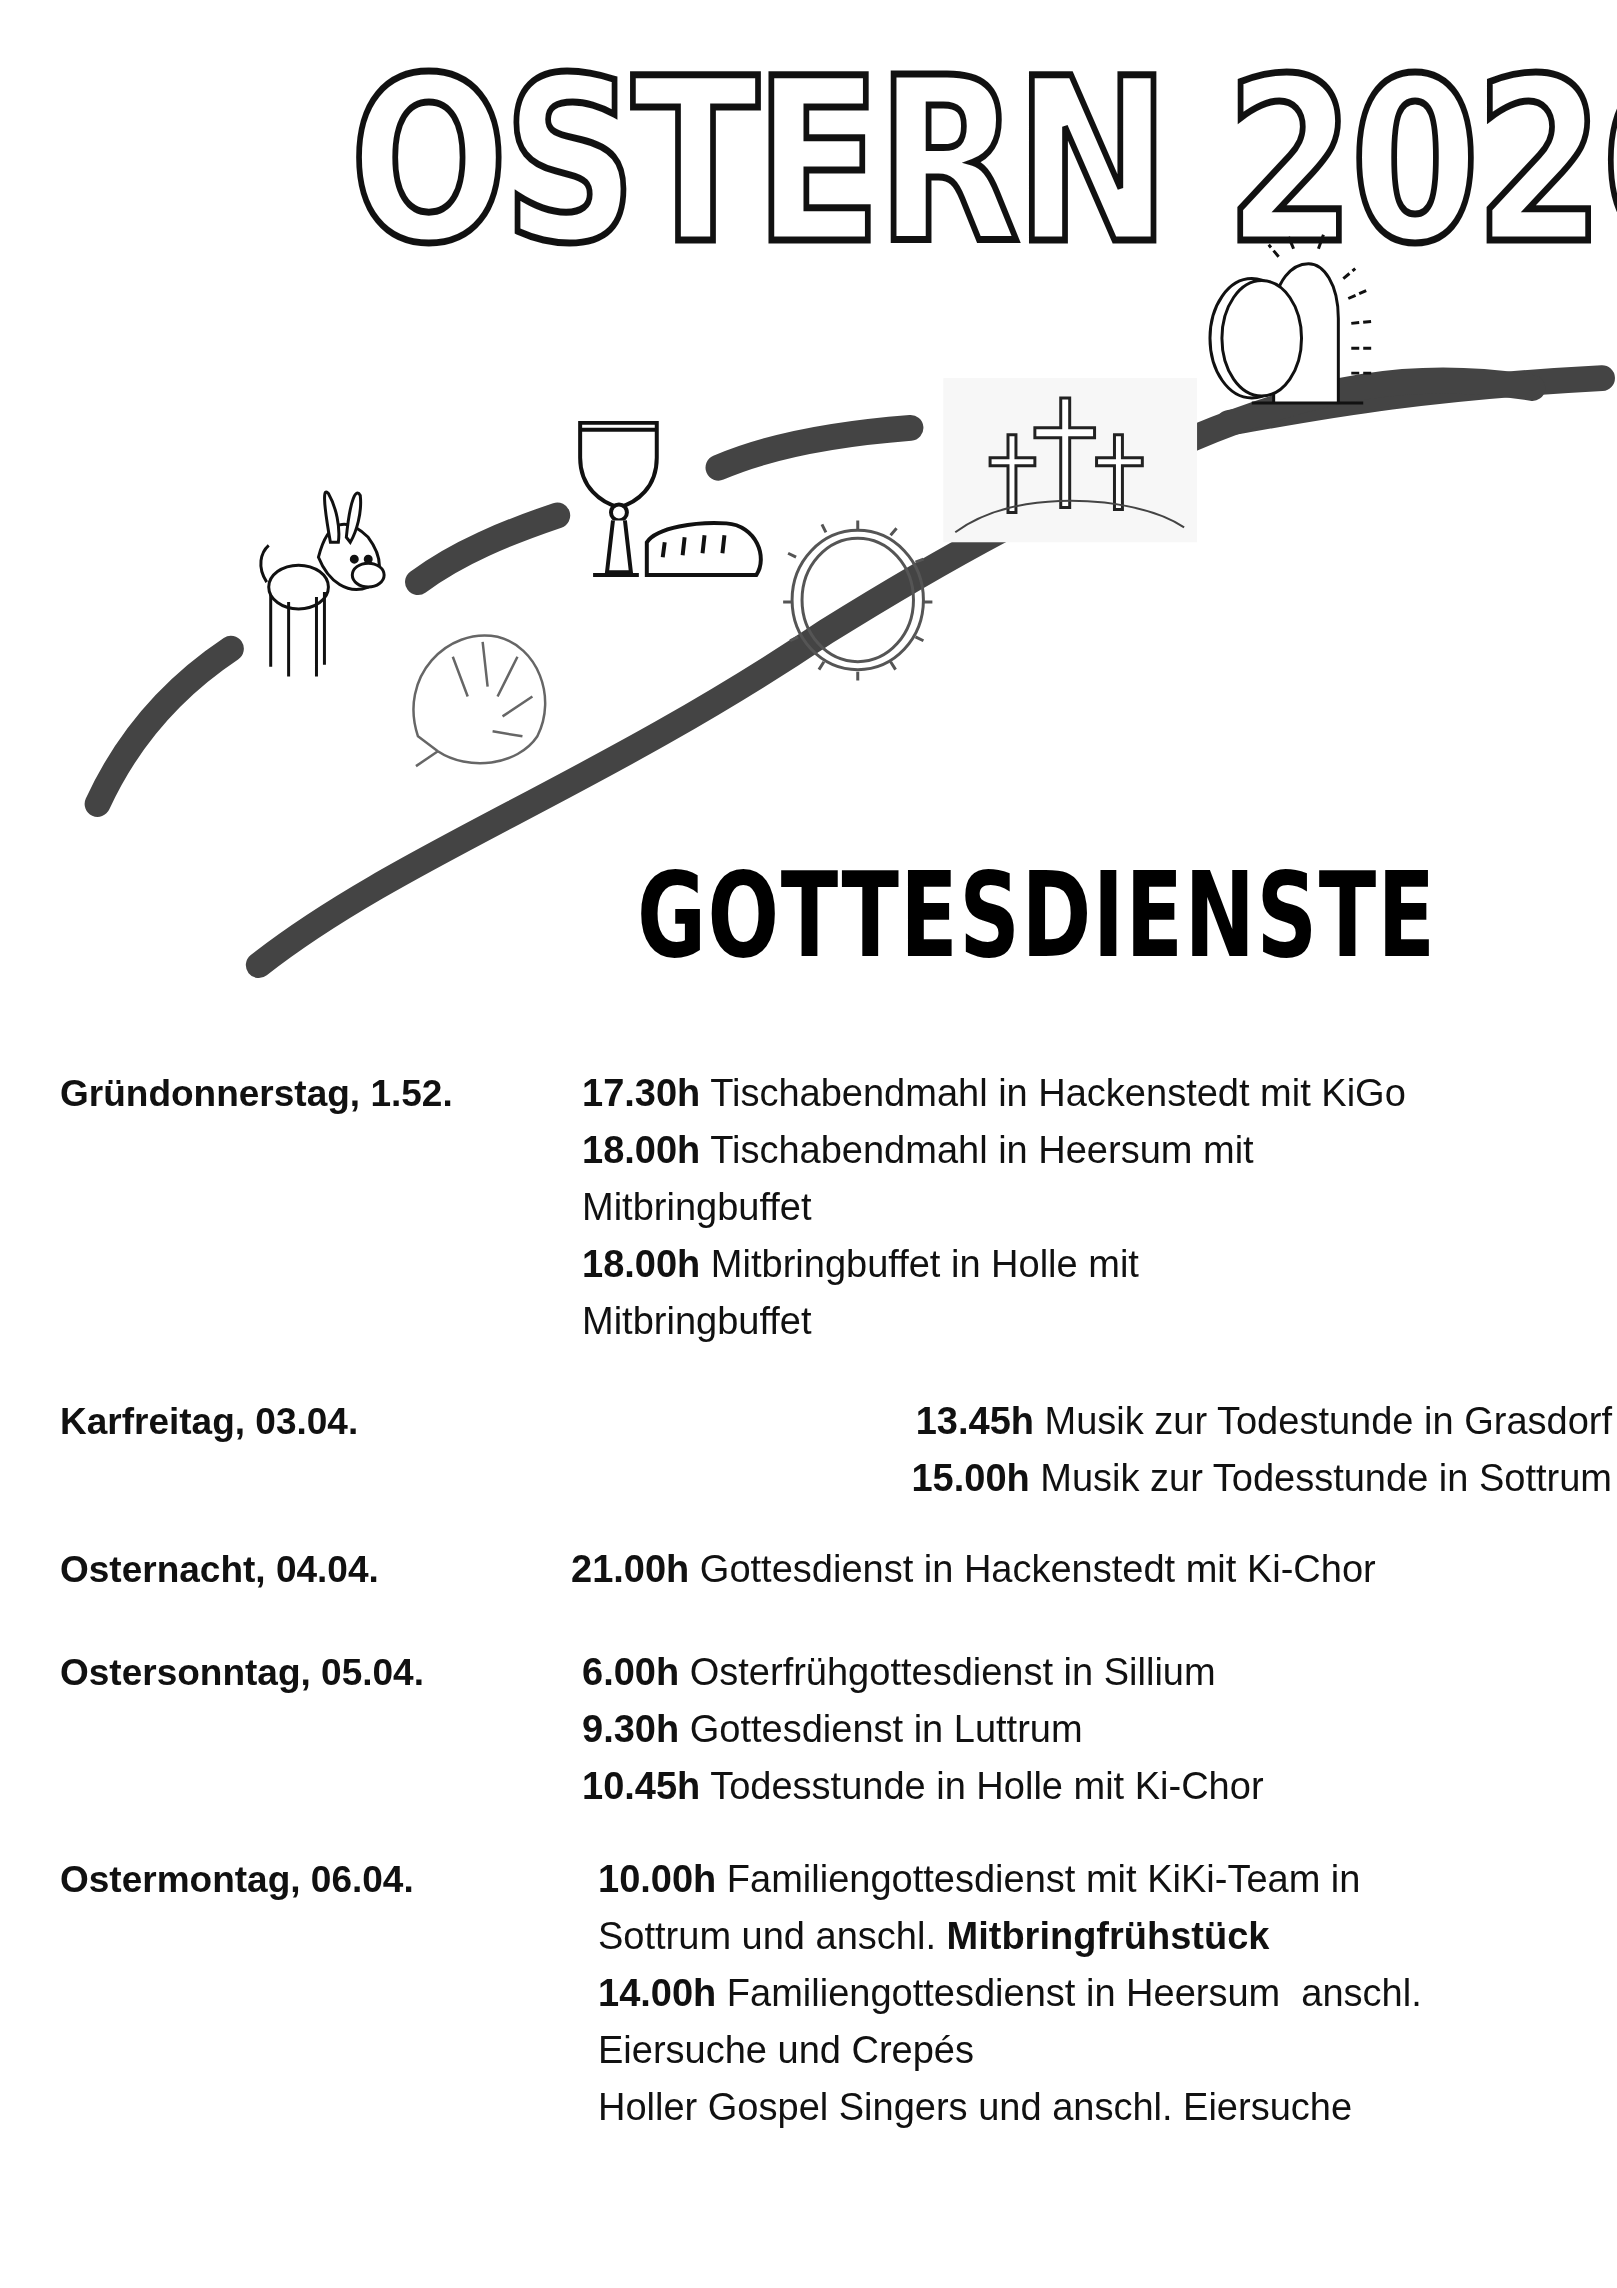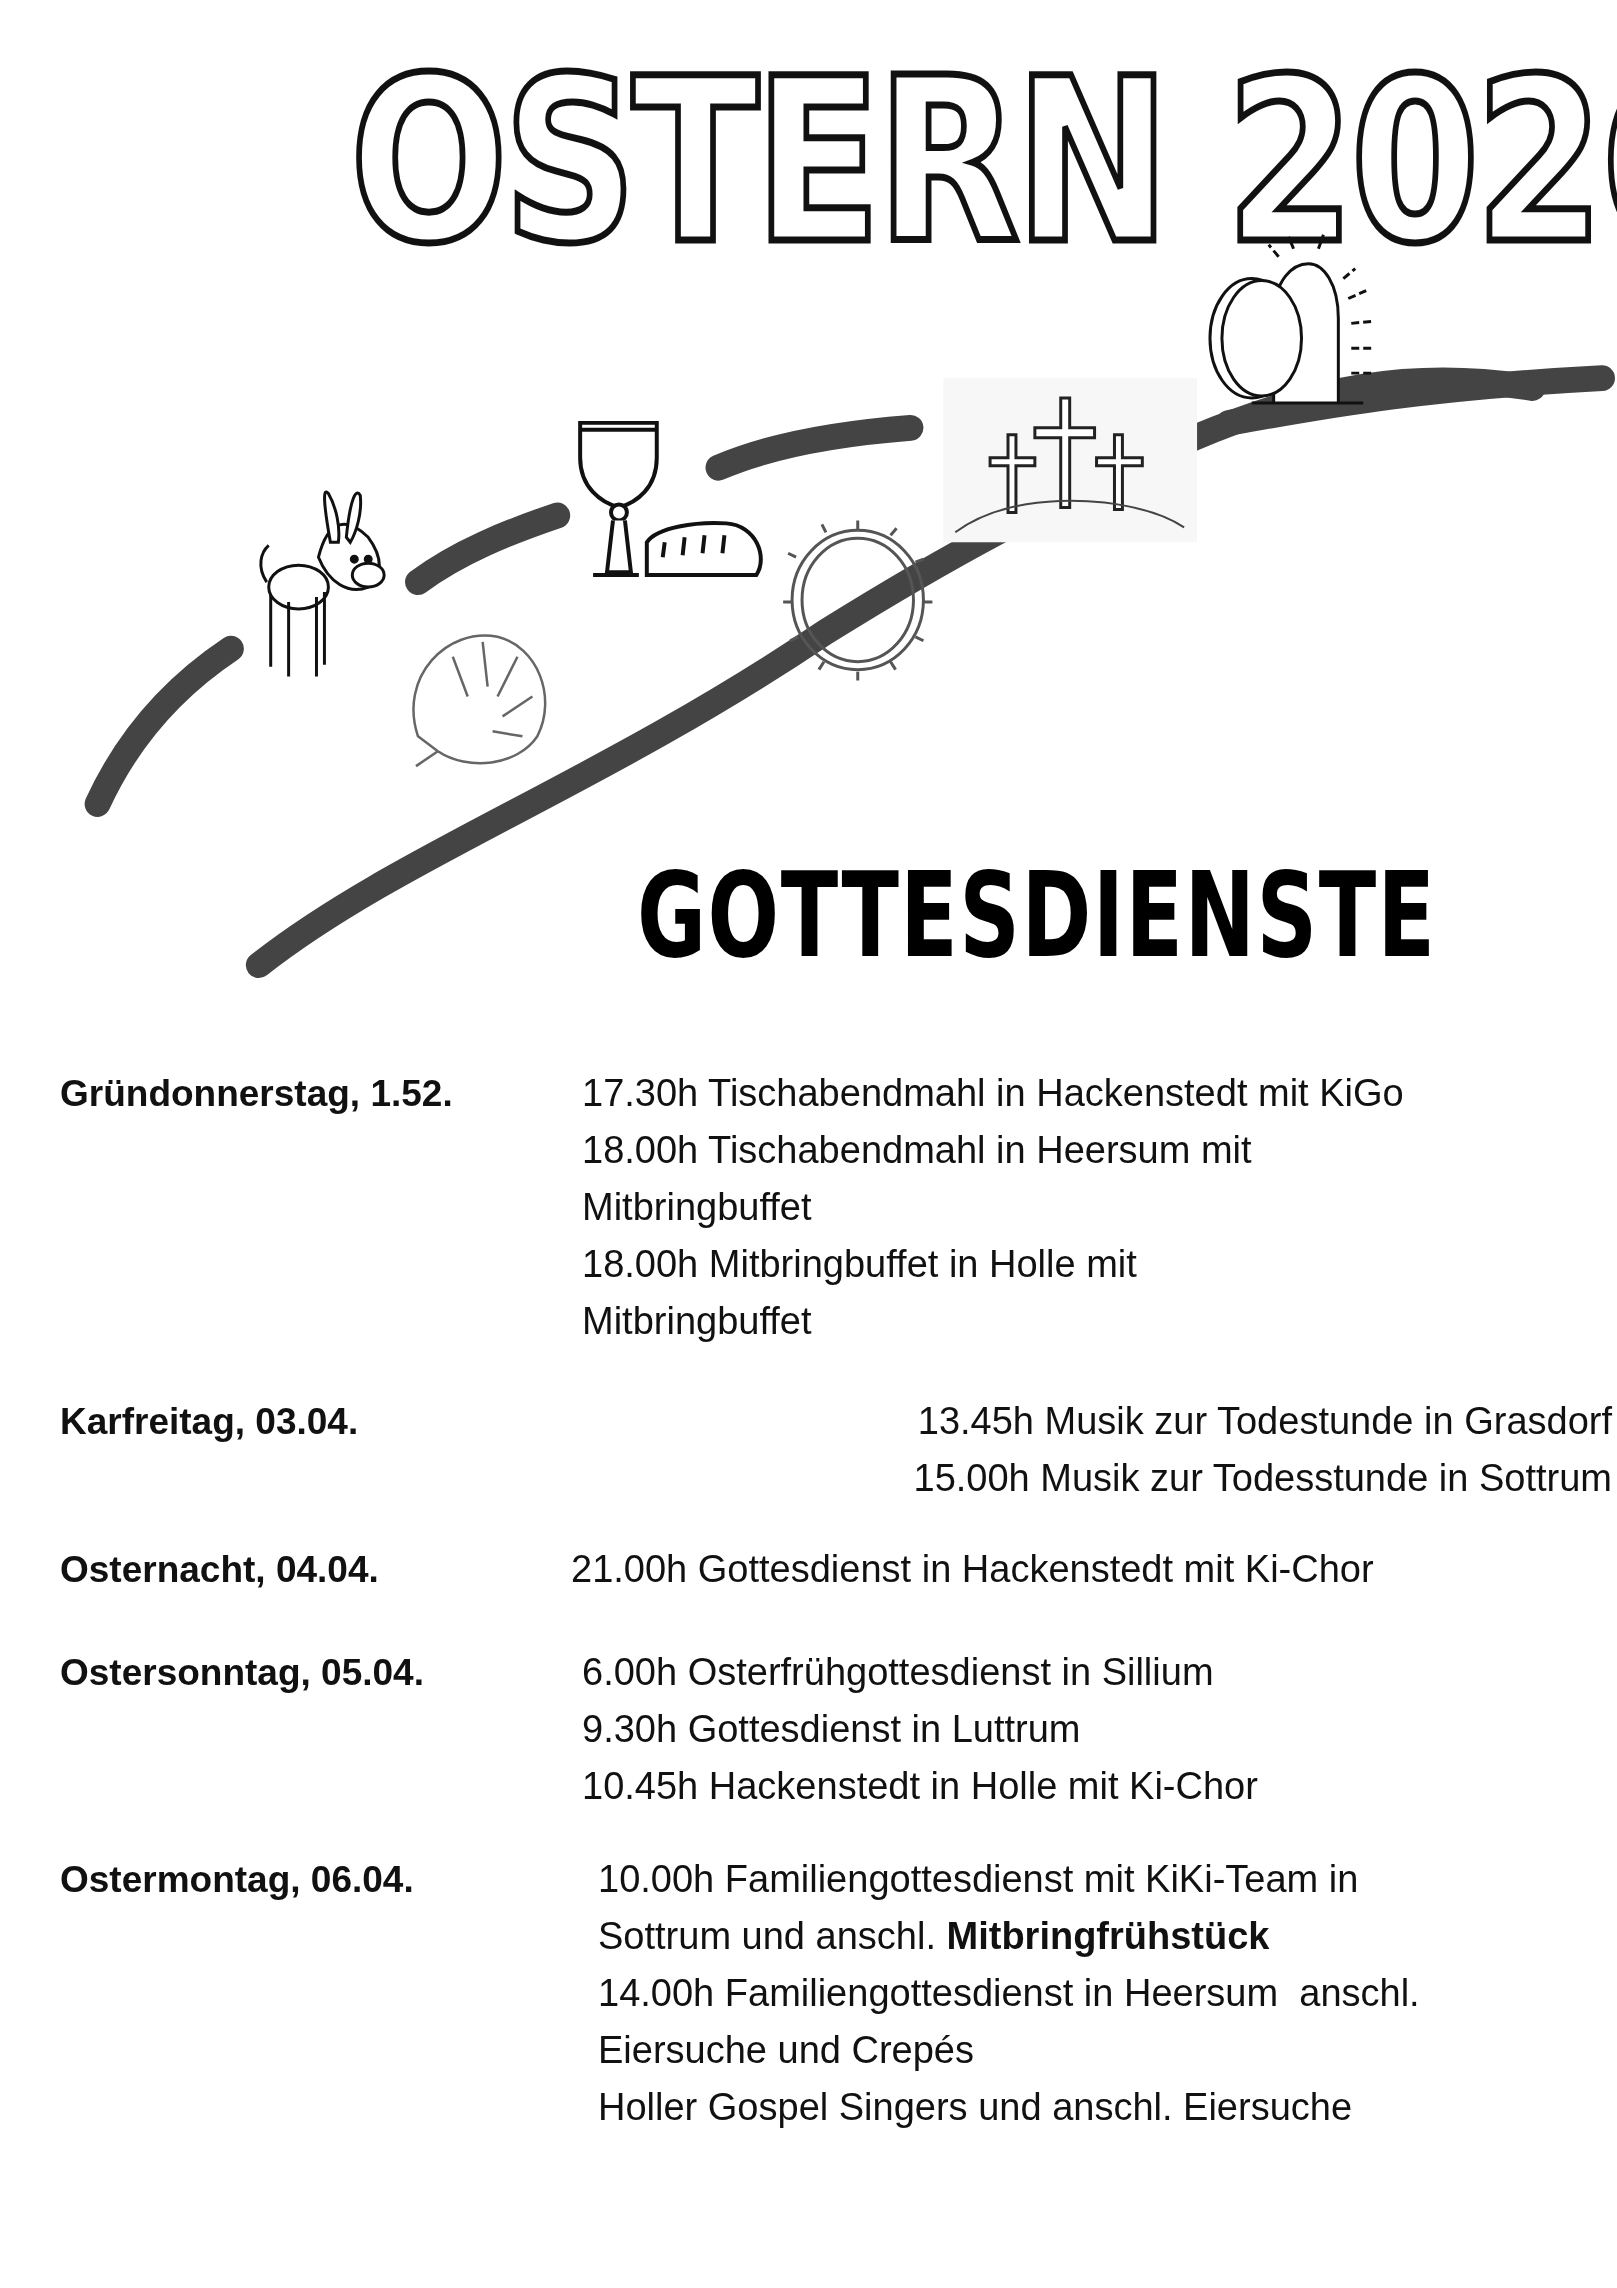--- a/index.html
+++ b/index.html
@@ -14,21 +14,21 @@
     position:absolute; left:637px; top:864px; width:766px; height:103px;
     font-family:"DejaVu Sans", sans-serif; font-weight:bold; font-size:117px; line-height:103px;
     color:#000; text-align:left; white-space:nowrap; transform:scaleX(0.72); transform-origin:left center; letter-spacing:2px;
   }
   .art { position:absolute; left:0; top:0; width:1618px; height:995px; }
   .schedule { position:absolute; left:0; top:1065px; width:1618px; }
   .day { position:absolute; left:60px; width:1552px; }
   .day-label { position:absolute; left:0; top:0; font-weight:bold; font-size:37px; line-height:57px; white-space:nowrap; }
   .events { position:absolute; left:522px; top:0; width:1025px; font-size:38px; line-height:57px; }
   .event { display:block; }
-  .time { font-weight:normal; }
+  .time { font-weight:bold; }
   .b { font-weight:bold; }
 </style>
 </head>
 <body>
 
 <div class="title">OSTERN 2026</div>
 
 <svg class="art" viewBox="0 0 1626 1000" xmlns="http://www.w3.org/2000/svg">
   <g fill="none" stroke="#444" stroke-linecap="round" stroke-width="26">
 
@@ -123,21 +123,21 @@
     <div class="events" style="left:511px;">
       <span class="event"><span class="time">21.00h</span><span> Gottesdienst in Hackenstedt mit Ki-Chor</span></span>
     </div>
   </div>
 
   <div class="day" style="top:579px;">
     <div class="day-label">Ostersonntag, 05.04.</div>
     <div class="events">
       <span class="event"><span class="time">6.00h</span><span> Osterfrühgottesdienst in Sillium</span></span>
       <span class="event"><span class="time">9.30h</span><span> Gottesdienst in Luttrum</span></span>
-      <span class="event"><span class="time">10.45h</span><span> Hackenstedt in Holle mit Ki-Chor</span></span>
+      <span class="event"><span class="time">10.45h</span><span> Todesstunde in Holle mit Ki-Chor</span></span>
     </div>
   </div>
 
   <div class="day" style="top:786px;">
     <div class="day-label">Ostermontag, 06.04.</div>
     <div class="events" style="left:538px;">
       <span class="event"><span class="time">10.00h</span><span> Familiengottesdienst mit KiKi-Team in</span></span>
       <span class="event"><span>Sottrum und anschl. </span><span class="b">Mitbringfrühstück</span></span>
       <span class="event"><span class="time">14.00h</span><span style="white-space:pre;"> Familiengottesdienst in Heersum  anschl.</span></span>
       <span class="event">Eiersuche und Crepés</span>

